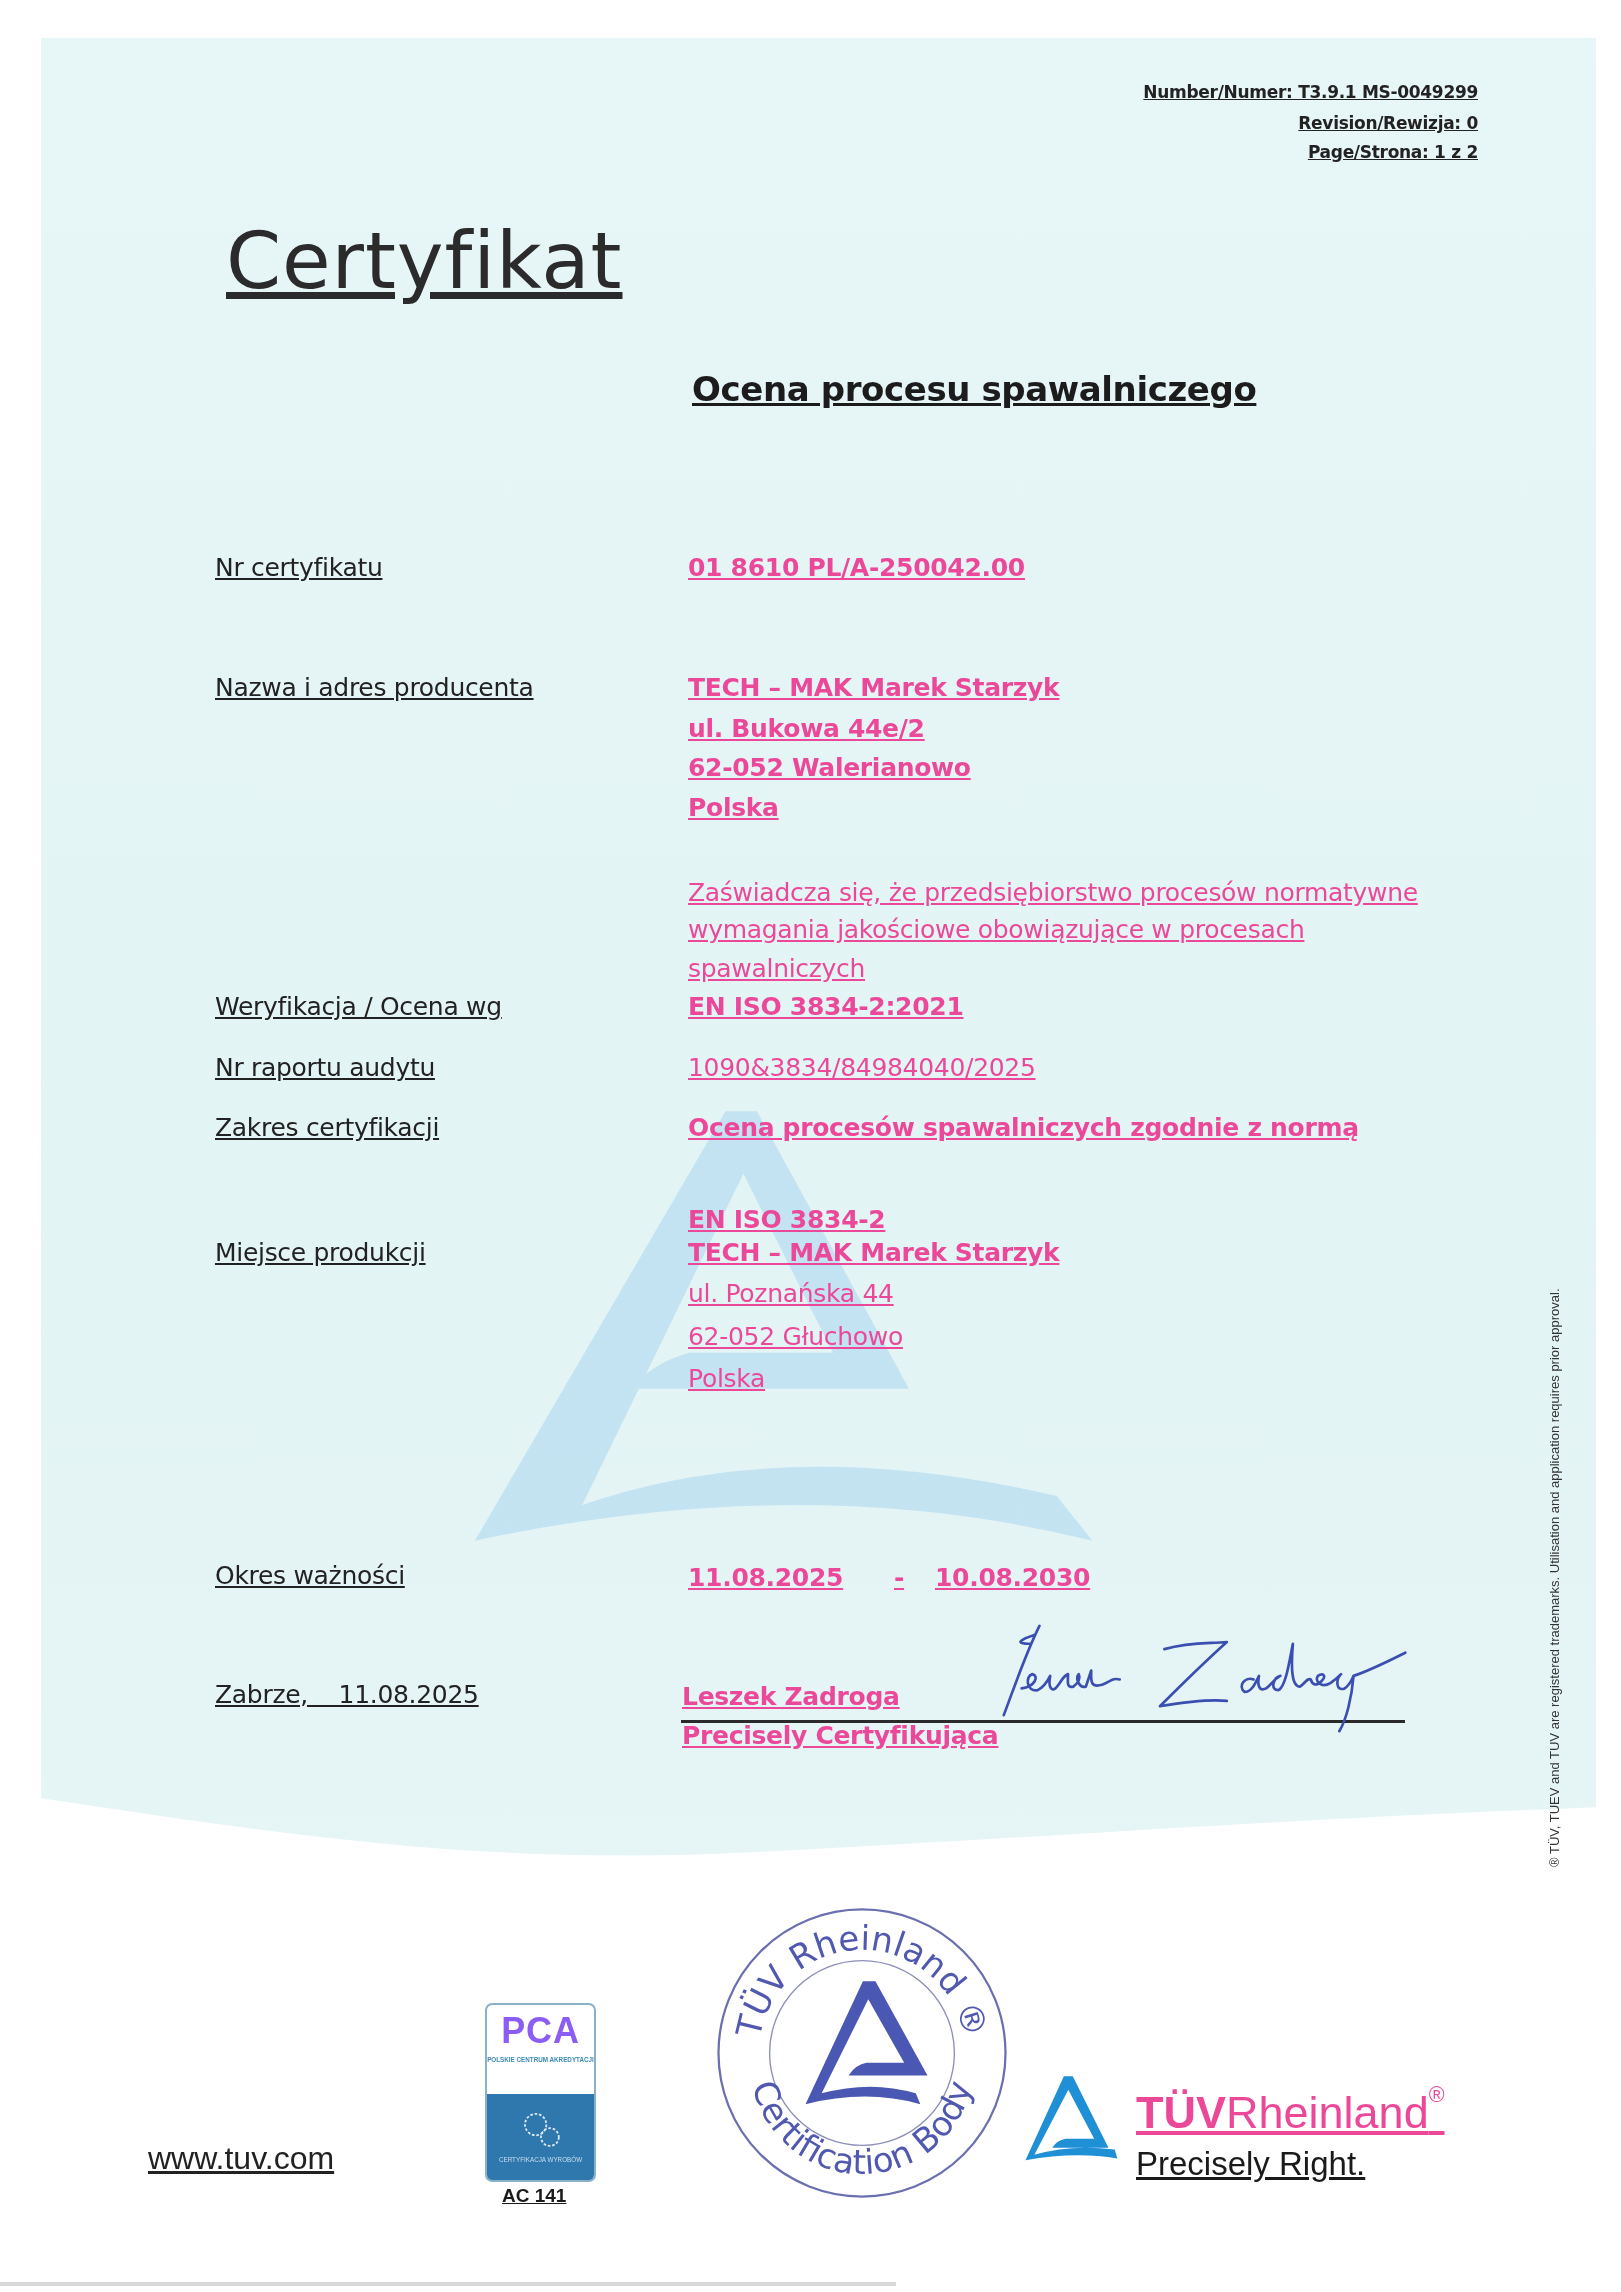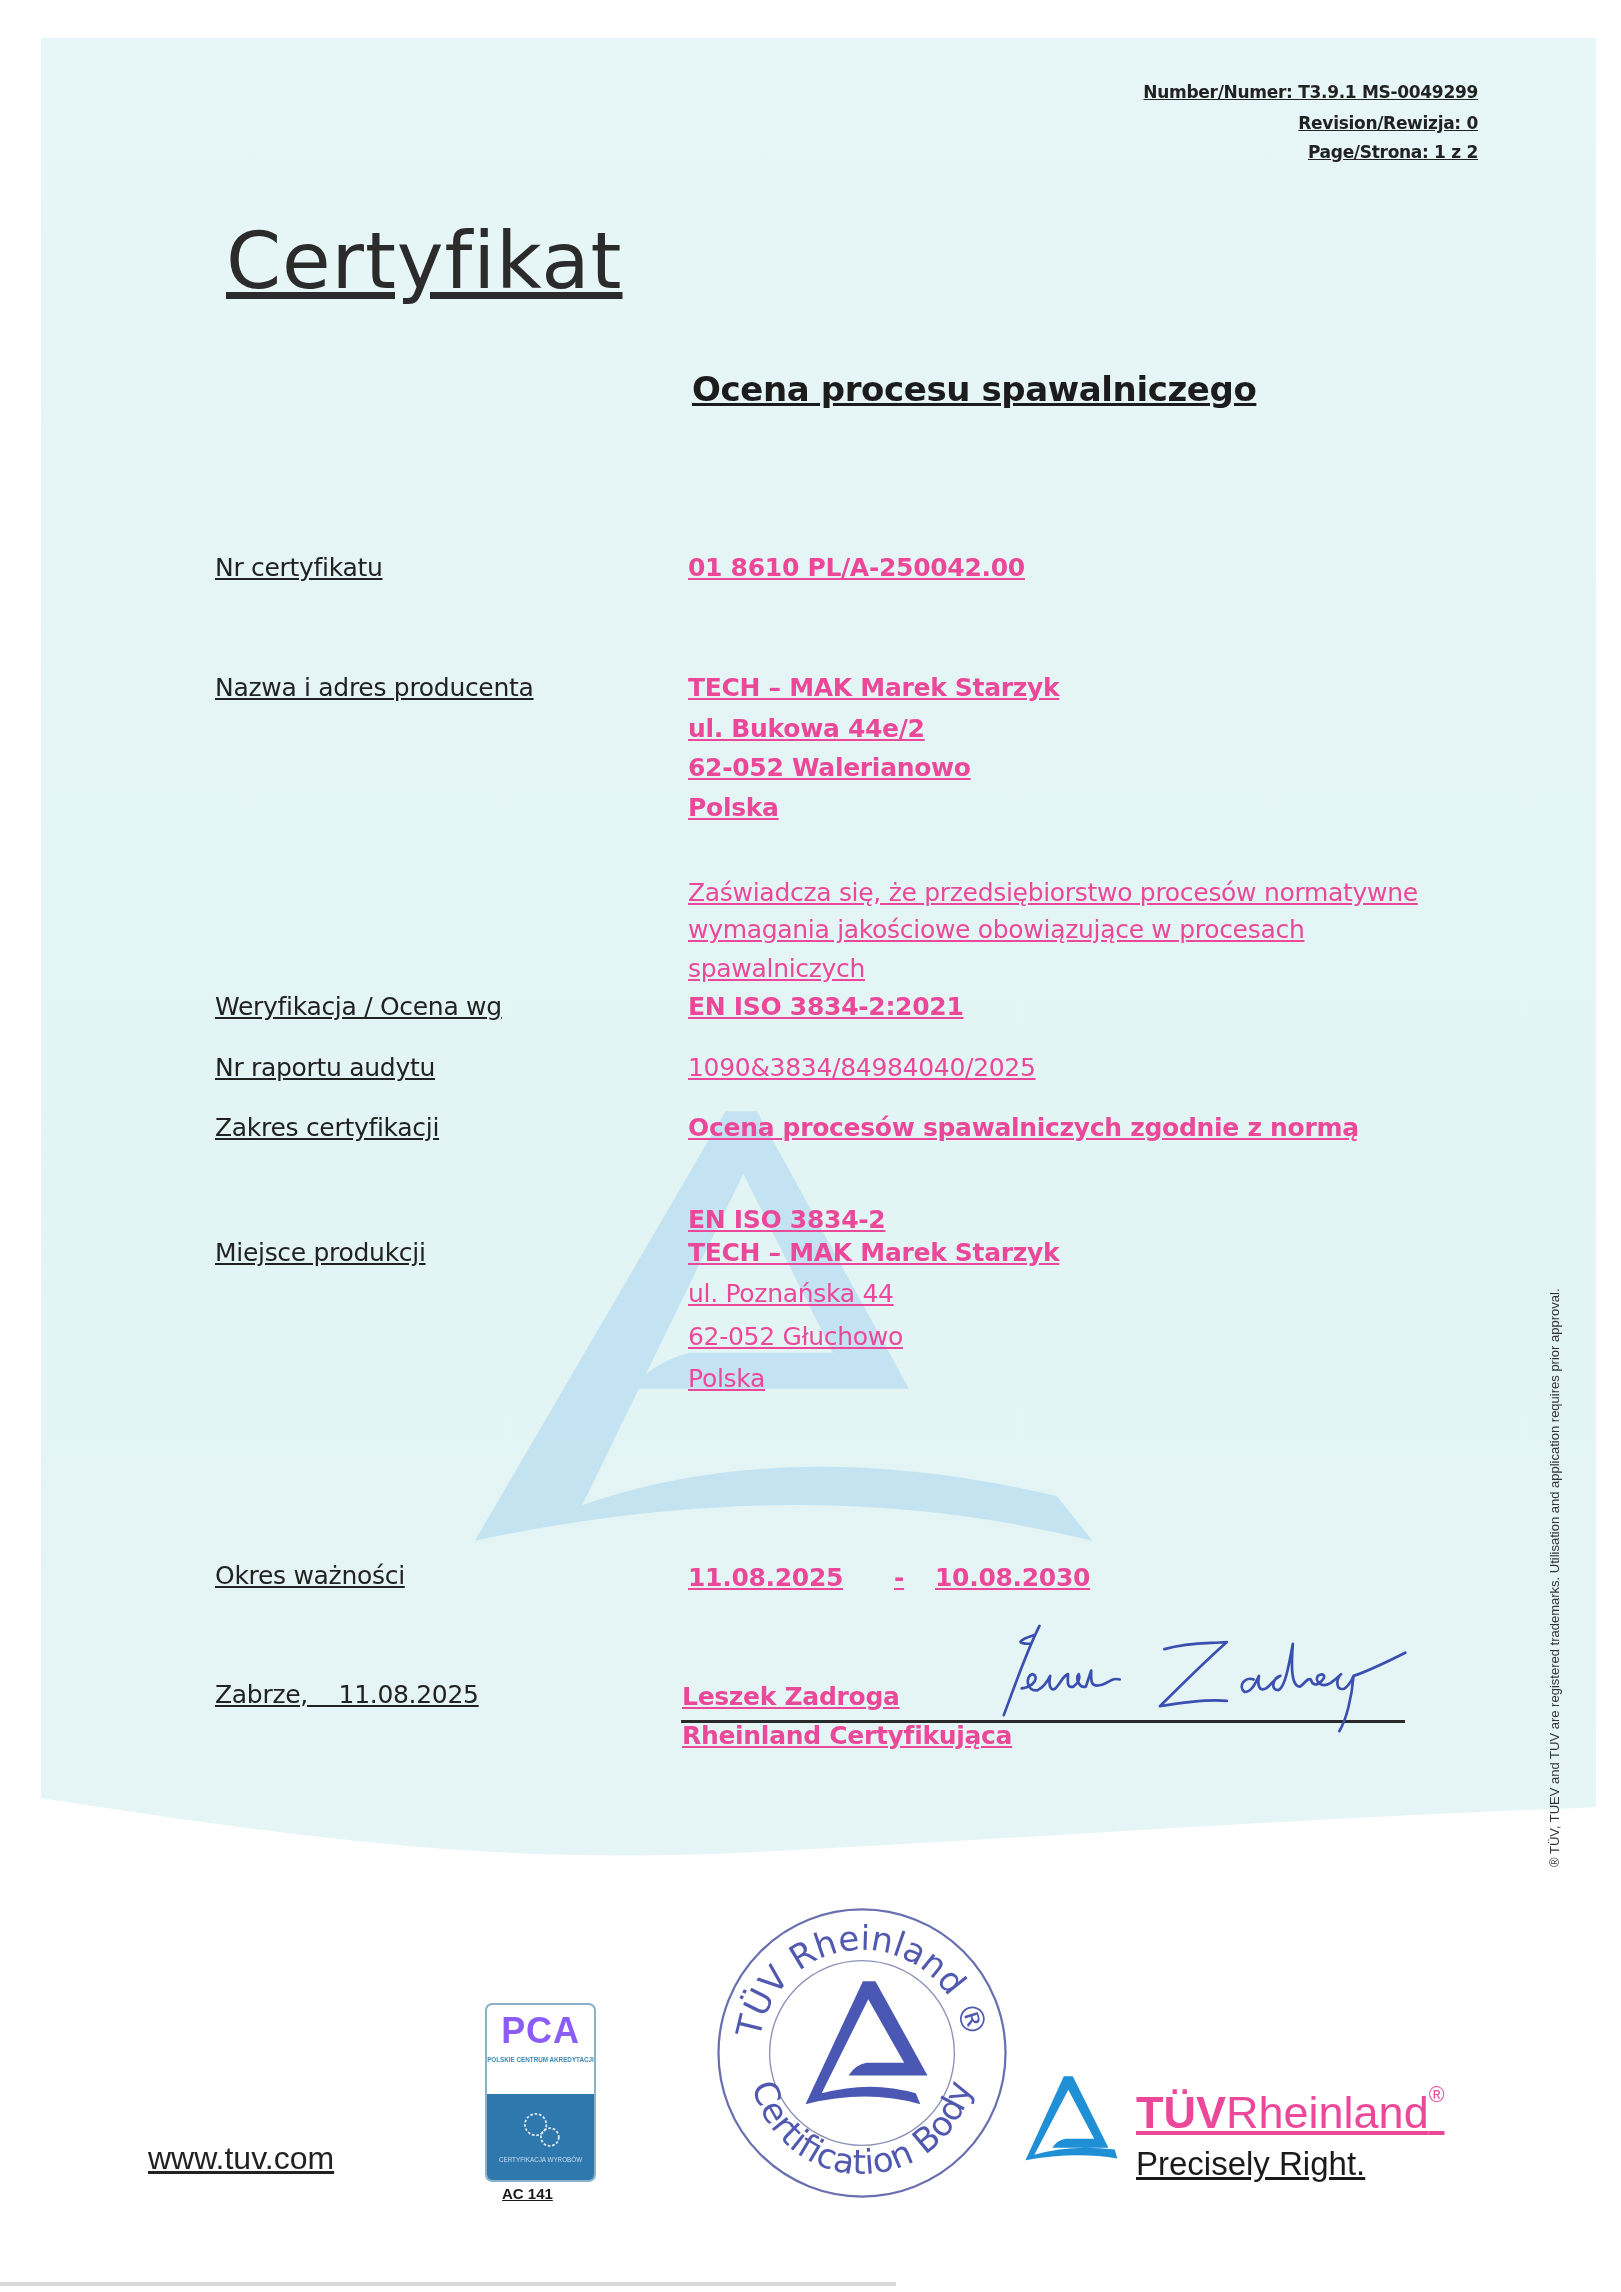--- a/index.html
+++ b/index.html
@@ -18,21 +18,21 @@
   .b { font-weight:bold; }
   .sigline { position:absolute; left:681px; top:1720px; width:724px; height:2.7px; background:#2a2a2a; }
   .vtext { position:absolute; left:1547px; top:1867px; transform:rotate(-90deg); transform-origin:0 0;
            font-size:13px; color:#333; font-family:"Liberation Sans", sans-serif; white-space:nowrap; }
   .url { left:148px; top:2140px; font-size:32px; color:#222; font-family:"Liberation Sans", sans-serif; }
   .pca { position:absolute; left:485px; top:2003px; width:107px; height:175px; border:2.7px solid #8bb1c9; border-radius:7.2px; background:#fff; overflow:hidden; }
   .pca-top { height:82px; text-align:center; }
   .pca-logo { font-size:36px; font-weight:bold; color:#8b5cf6; font-family:"Liberation Sans", sans-serif; letter-spacing:0.9px; margin-top:7.2px; line-height:38px; }
   .pca-sub { font-size:6.3px; color:#3b8ab5; font-weight:bold; line-height:8px; margin-top:5.4px; }
   .pca-bottom { background:#2e78ad; height:92px; text-align:center; color:#cde; font-size:6.3px; }
-  .pca-code { left:502px; top:2185px; font-size:15px; font-weight:bold; color:#1a1a1a; font-family:"Liberation Sans", sans-serif; }
+  .pca-code { left:502px; top:2185px; font-size:19px; font-weight:bold; color:#1a1a1a; font-family:"Liberation Sans", sans-serif; }
   .seal { position:absolute; left:714px; top:1905px; }
   .brand { position:absolute; left:1021px; top:2067px; }
   .brand-name { left:1136px; top:2087px; font-size:45px; color:#ec4899; font-family:"Liberation Sans", sans-serif; }
   .brand-name b { font-weight:bold; }
   .brand-reg { font-size:21.5px; vertical-align:top; position:relative; top:-3.6px; }
   .brand-tag { left:1136px; top:2145px; font-size:33px; color:#1a1a1a; font-family:"Liberation Sans", sans-serif; }
   .footer-line { position:absolute; left:0; top:2282px; width:896px; height:3.6px; background:#d8d8d8; }
   .signature { position:absolute; left:985px; top:1617px; }
 </style>
 </head>
@@ -85,21 +85,21 @@
 <div class="abs val" style="top:1364px;">Polska</div>
 
 <div class="abs lbl" style="top:1561px;">Okres ważności</div>
 <div class="abs val b" style="top:1563px;">11.08.2025</div>
 <div class="abs val b" style="left:894px; top:1563px;">-</div>
 <div class="abs val b" style="left:935px; top:1563px;">10.08.2030</div>
 
 <div class="abs lbl" style="top:1680px; white-space:pre;">Zabrze,    11.08.2025</div>
 <div class="abs val b" style="left:682px; top:1682px;">Leszek Zadroga</div>
 <div class="sigline"></div>
-<div class="abs val b" style="left:682px; top:1721px;">Rheinland Certyfikująca</div>
+<div class="abs val b" style="left:682px; top:1721px;">Precisely Certyfikująca</div>
 
 <svg class="signature" width="448" height="116" viewBox="0 0 500 130">
   <g fill="none" stroke="#3a4fb0" stroke-width="3" stroke-linecap="round" stroke-linejoin="round">
     <path d="M20,110 C35,70 45,40 60,10 M55,20 C40,25 30,30 50,30"></path>
     <path d="M40,80 C55,78 60,66 52,64 C44,66 45,84 58,82 C66,78 70,70 72,66 C70,76 72,84 78,80 C84,74 86,66 92,64 C92,72 90,80 98,78 C104,74 106,68 104,64 C100,68 104,80 112,78 L118,60 C118,70 116,80 130,76 C140,72 142,68 150,70"></path>
     <path d="M200,36 C230,28 250,30 270,28 C240,55 215,80 195,100 C225,95 250,92 270,94"></path>
     <path d="M300,70 C290,66 282,78 290,84 C298,84 302,74 306,66 C304,76 306,84 314,80 C320,76 322,70 330,66 C322,68 318,82 328,82 C336,78 340,50 344,30 C342,55 342,78 352,78 C358,74 360,68 364,70 C366,76 370,78 376,72 C382,66 378,62 372,66 C368,72 376,80 386,74 C392,70 396,66 398,64 C392,70 392,84 402,80 C408,76 410,70 412,66 C410,90 404,115 396,128 M412,66 C430,60 450,50 470,40"></path>
   </g>
 </svg>
 

